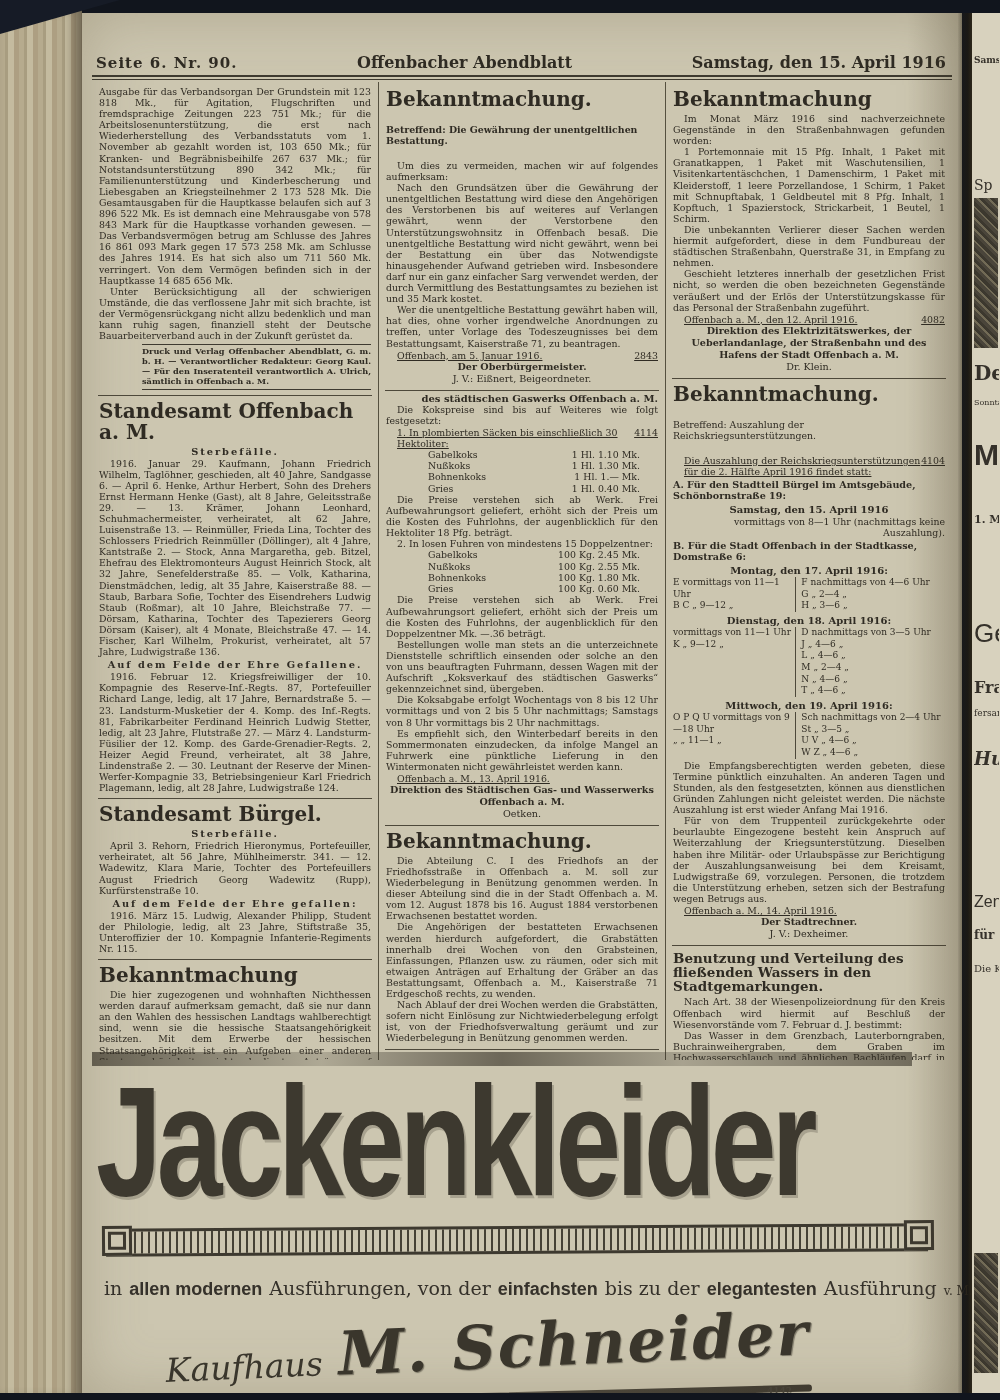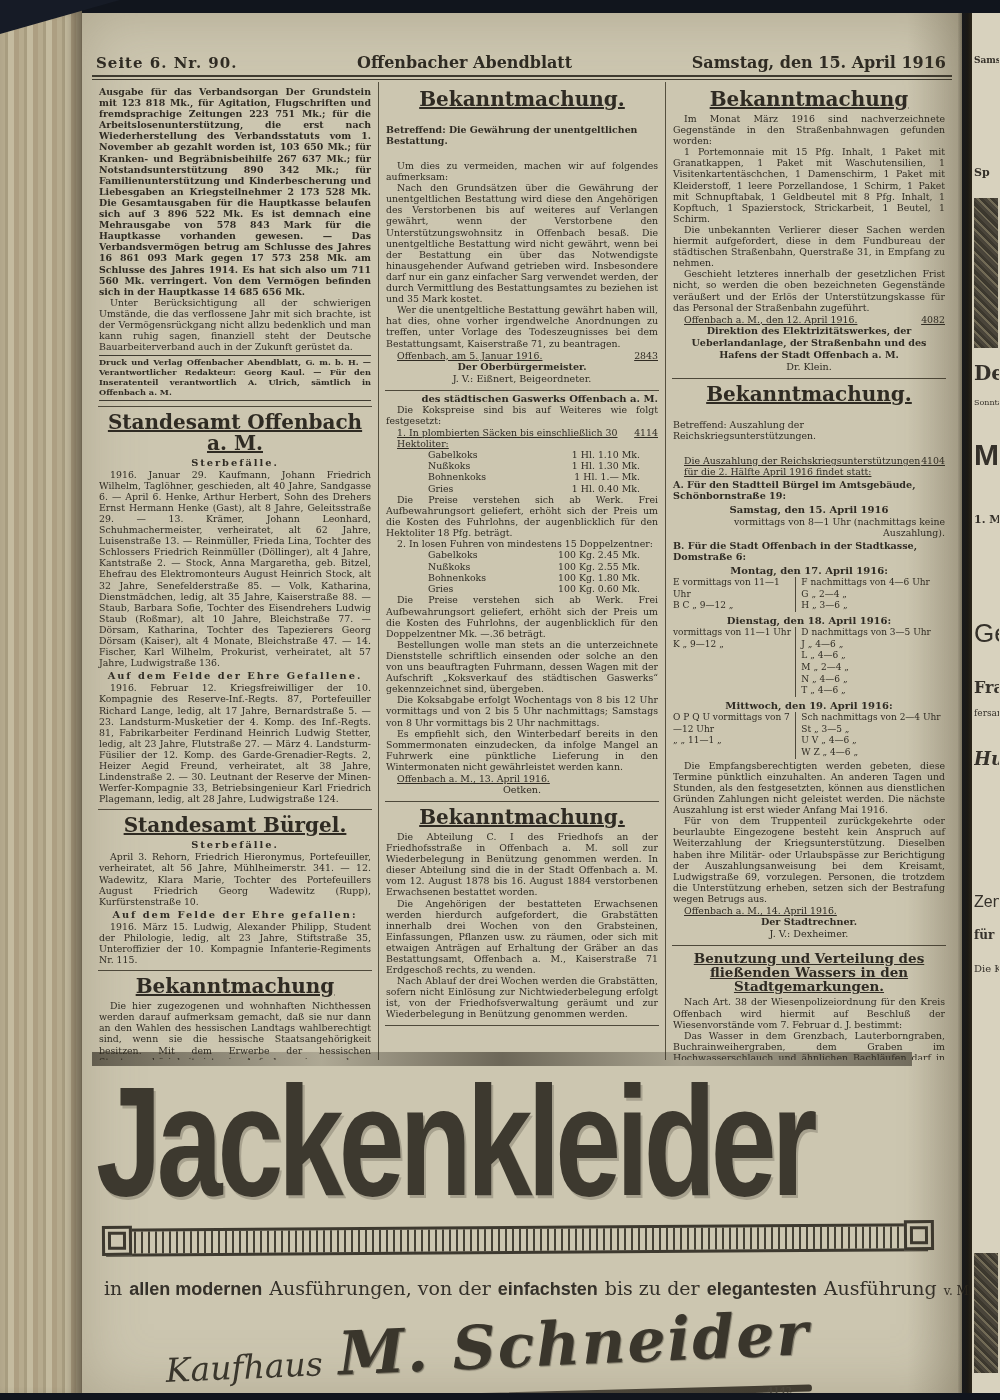--- a/index.html
+++ b/index.html
@@ -26,31 +26,31 @@
     padding:40px 16px 3px 14px;font-weight:bold;}
   .masthead .mh-l{font-size:15px;letter-spacing:1px;}
   .masthead .mh-c{font-size:16px;}
   .masthead .mh-r{font-size:16px;}
   .rule-double{border-top:2px solid #3e3a30;border-bottom:1px solid #3e3a30;height:2px;margin:0 10px;}
   
   .cols{display:flex;height:978px;overflow:hidden;margin:2px 10px 0 10px;}
   .col{width:33.33%;padding:2px 6px;overflow:hidden;}
   .col.mid,.col.rgt{border-left:1px solid #55503f;}
   .sec{border-bottom:1px solid #4d483a;padding:2px 1px 5px;}
-  h2{font-size:20px;font-weight:bold;text-align:center;margin:3px 0 3px;line-height:1.05;text-decoration:underline;}
+  h2{font-size:20px;font-weight:bold;text-align:left;margin:3px 0 3px;line-height:1.05;}
   h2.small{font-size:13.5px;}
   h3.sub{text-align:center;font-weight:bold;font-size:9.8px;letter-spacing:2px;margin:2px 0 1px;}
   p.body{font-size:9.4px;line-height:1.18;text-align:justify;text-indent:11px;margin:0;}
-  p.noind{text-indent:0;font-weight:bold;}
+  p.noind{text-indent:0;}
   p.c{text-align:right;text-indent:0;}
   .bold{font-weight:bold;}
   .betreff{font-size:9.4px;margin:14px 0;text-indent:0;}
   .dateline{display:flex;justify-content:space-between;font-size:9.4px;padding-left:11px;margin-top:1px;text-decoration:underline;}
   .sig{text-align:center;font-size:9.6px;margin:0;line-height:1.25;}
-  .imprint{border-top:1px solid #3e3a30;border-bottom:1px solid #3e3a30;padding:2px 0;margin-top:3px;}
+  .imprint{border-top:1px solid #3e3a30;border-bottom:1px solid #3e3a30;padding:2px 0;margin-top:3px;margin-left:43px;}
   .imprint p{font-size:8.2px;line-height:1.2;text-align:justify;margin:0;font-weight:bold;}
   .prow{display:flex;justify-content:space-between;font-size:9.4px;padding:0 18px 0 42px;line-height:1.2;gap:40px;}
   .dayhead{text-align:center;font-weight:bold;font-size:10px;margin:3px 0 1px;}
   .abhead{font-weight:bold;font-size:9.6px;margin:2px 0 0;text-indent:0;}
   .schedule{display:flex;font-size:9px;line-height:1.3;margin:1px 0;}
   .sch-l{width:46%;}
   .sch-r{width:54%;border-left:1px solid #4d483a;padding-left:5px;}
   
   .ad{position:relative;height:345px;margin:8px 10px 0 10px;}
   .smudge{position:absolute;top:-16px;left:0;right:40px;height:14px;opacity:.75;
@@ -193,20 +193,21 @@
               <span>100 Kg. 0.60 Mk.</span>
             </div>
         </div>
         <p class="body">Die Preise verstehen sich ab Werk. Frei Aufbewahrungsort geliefert, erhöht sich der Preis um die Kosten des Fuhrlohns, der augenblicklich für den Doppelzentner Mk. —.36 beträgt.</p>
         <p class="body">Bestellungen wolle man stets an die unterzeichnete Dienststelle schriftlich einsenden oder solche an den von uns beauftragten Fuhrmann, dessen Wagen mit der Aufschrift „Koksverkauf des städtischen Gaswerks“ gekennzeichnet sind, übergeben.</p>
         <p class="body">Die Koksabgabe erfolgt Wochentags von 8 bis 12 Uhr vormittags und von 2 bis 5 Uhr nachmittags; Samstags von 8 Uhr vormittags bis 2 Uhr nachmittags.</p>
         <p class="body">Es empfiehlt sich, den Winterbedarf bereits in den Sommermonaten einzudecken, da infolge Mangel an Fuhrwerk eine pünktliche Lieferung in den Wintermonaten nicht gewährleistet werden kann.</p>
         <div class="dateline">
           <span>Offenbach a. M., 13. April 1916.</span>
         </div>
+        <p class="sig bold">Direktion des Städtischen Gas- und Wasserwerks Offenbach a. M.</p>
         <p class="sig">Oetken.</p>
       </div>
 
       <div class="sec">
         <h2>Bekanntmachung.</h2>
         <p class="body">Die Abteilung C. I des Friedhofs an der Friedhofsstraße in Offenbach a. M. soll zur Wiederbelegung in Benützung genommen werden. In dieser Abteilung sind die in der Stadt Offenbach a. M. vom 12. August 1878 bis 16. August 1884 verstorbenen Erwachsenen bestattet worden.</p>
         <p class="body">Die Angehörigen der bestatteten Erwachsenen werden hierdurch aufgefordert, die Grabstätten innerhalb drei Wochen von den Grabsteinen, Einfassungen, Pflanzen usw. zu räumen, oder sich mit etwaigen Anträgen auf Erhaltung der Gräber an das Bestattungsamt, Offenbach a. M., Kaiserstraße 71 Erdgeschoß rechts, zu wenden.</p>
         <p class="body">Nach Ablauf der drei Wochen werden die Grabstätten, sofern nicht Einlösung zur Nichtwiederbelegung erfolgt ist, von der Friedhofsverwaltung geräumt und zur Wiederbelegung in Benützung genommen werden.</p>
 
       </div>
@@ -262,21 +263,21 @@
             <div>J   „   4—6   „</div>
             <div>L   „   4—6   „</div>
             <div>M   „   2—4   „</div>
             <div>N   „   4—6   „</div>
             <div>T   „   4—6   „</div>
           </div>
         </div>
         <p class="dayhead">Mittwoch, den 19. April 1916:</p>
         <div class="schedule">
           <div class="sch-l">
-            <div>O P Q U vormittags von 7—12 Uhr</div>
+            <div>O P Q U vormittags von 9—18 Uhr</div>
             <div>„   „   11—1   „</div>
           </div>
           <div class="sch-r">
             <div>Sch nachmittags von 2—4 Uhr</div>
             <div>St   „   3—5   „</div>
             <div>U V   „   4—6   „</div>
             <div>W Z   „   4—6   „</div>
           </div>
         </div>
         <p class="body">Die Empfangsberechtigten werden gebeten, diese Termine pünktlich einzuhalten. An anderen Tagen und Stunden, als den festgesetzten, können aus dienstlichen Gründen Zahlungen nicht geleistet werden. Die nächste Auszahlung ist erst wieder Anfang Mai 1916.</p>
@@ -323,21 +324,21 @@
     <div class="brand-smudge"></div>
 
     <div class="ad-num">4142</div>
   </div>
 </div>
 
 <div class="gutter"></div>
 
 <div class="sliver">
   <div class="frag" style="top:42px;font-size:9px;font-weight:bold">Samst</div>
-  <div class="frag" style="top:153px;font-size:11px;font-weight:bold">Sp</div>
+  <div class="frag" style="top:164px;font-size:14px;font-weight:normal">Sp</div>
   <div class="blob" style="top:185px;height:150px"></div>
   <div class="frag" style="top:348px;font-size:20px;font-weight:bold">Deutsche</div>
   <div class="frag" style="top:385px;font-size:8px">Sonntag</div>
   <div class="frag" style="top:425px;font-size:30px;font-weight:bold;font-family:'Liberation Sans',sans-serif">Mitgl</div>
   <div class="frag" style="top:500px;font-size:11px;font-weight:bold">1. Mitt</div>
   <div class="frag" style="top:605px;font-size:26px;font-family:'Liberation Sans',sans-serif">Ge</div>
   <div class="frag" style="top:665px;font-size:16px;font-weight:bold">Fran</div>
   <div class="frag" style="top:695px;font-size:9px">fersand</div>
   <div class="frag" style="top:735px;font-size:18px;font-weight:bold;font-style:italic">Hut</div>
   <div class="frag" style="top:880px;font-size:16px;font-family:'Liberation Sans',sans-serif">Zentral</div>

